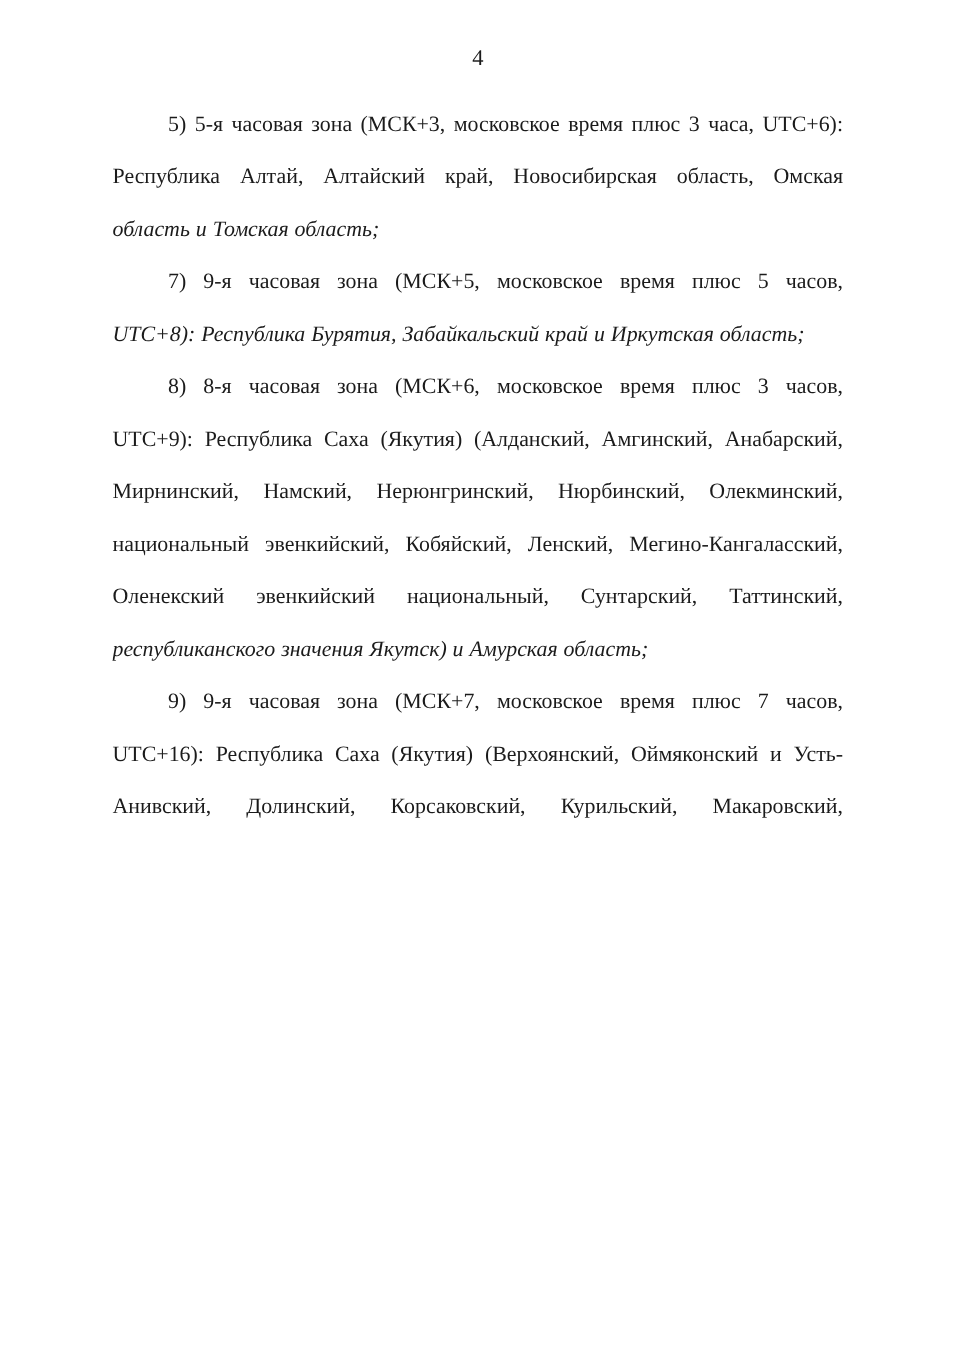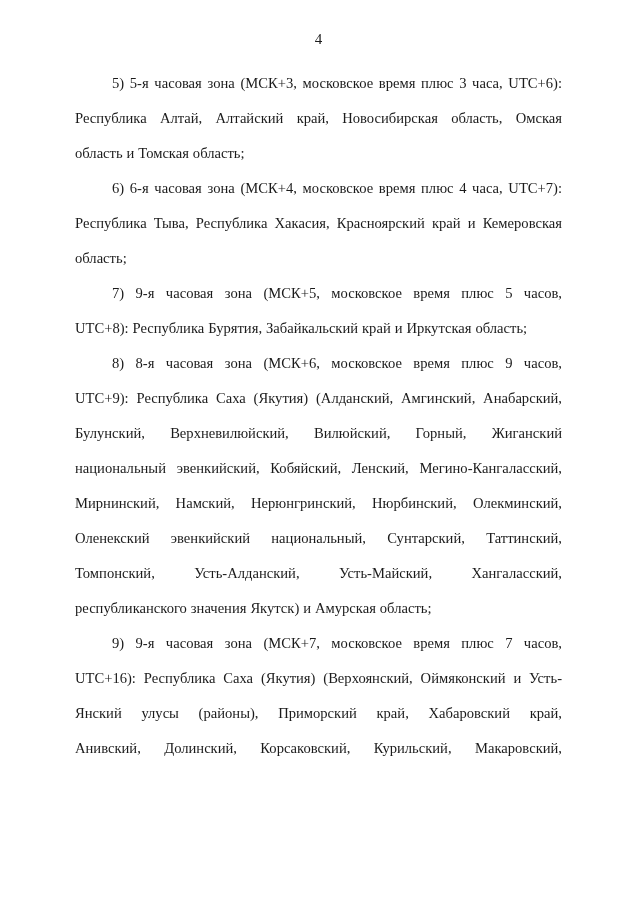--- a/index.html
+++ b/index.html
@@ -41,52 +41,45 @@
     text-align: justify;
     text-align-last: justify;
     overflow: hidden;
     word-spacing: 0.02em;
   }
   .line.first {
     text-indent: 37px;
   }
   .line.para-end {
     text-align-last: left;
+    font-style: italic;
   }
 </style>
 </head>
 <body>
 
 <div class="sheet">
   <div class="pagenum">4</div>
   <div class="content">
       <div class="paragraph">
         <div class="line first">5) 5-я часовая зона (МСК+3, московское время плюс 3 часа, UTC+6):</div>
         <div class="line">Республика Алтай, Алтайский край, Новосибирская область, Омская</div>
         <div class="line para-end">область и Томская область;</div>
       </div>
       <div class="paragraph">
-        <div class="line first">6) 6-я часовая зона (МСК+4, московское время плюс 4 часа, UTC+7):</div>
-        <div class="line">Республика Тыва, Республика Хакасия, Красноярский край и Кемеровская</div>
-        <div class="line para-end">область;</div>
-      </div>
-      <div class="paragraph">
         <div class="line first">7) 9-я часовая зона (МСК+5, московское время плюс 5 часов,</div>
         <div class="line para-end">UTC+8): Республика Бурятия, Забайкальский край и Иркутская область;</div>
       </div>
       <div class="paragraph">
-        <div class="line first">8) 8-я часовая зона (МСК+6, московское время плюс 9 часов,</div>
+        <div class="line first">8) 8-я часовая зона (МСК+6, московское время плюс 3 часов,</div>
         <div class="line">UTC+9): Республика Саха (Якутия) (Алданский, Амгинский, Анабарский,</div>
-        <div class="line">Булунский, Верхневилюйский, Вилюйский, Горный, Жиганский</div>
+        <div class="line">Мирнинский, Намский, Нерюнгринский, Нюрбинский, Олекминский,</div>
         <div class="line">национальный эвенкийский, Кобяйский, Ленский, Мегино-Кангаласский,</div>
-        <div class="line">Мирнинский, Намский, Нерюнгринский, Нюрбинский, Олекминский,</div>
         <div class="line">Оленекский эвенкийский национальный, Сунтарский, Таттинский,</div>
-        <div class="line">Томпонский, Усть-Алданский, Усть-Майский, Хангаласский,</div>
         <div class="line para-end">республиканского значения Якутск) и Амурская область;</div>
       </div>
       <div class="paragraph">
         <div class="line first">9) 9-я часовая зона (МСК+7, московское время плюс 7 часов,</div>
         <div class="line">UTC+16): Республика Саха (Якутия) (Верхоянский, Оймяконский и Усть-</div>
-        <div class="line">Янский улусы (районы), Приморский край, Хабаровский край,</div>
         <div class="line">Анивский, Долинский, Корсаковский, Курильский, Макаровский,</div>
       </div>
     </div>
 </div>
 
 </body></html>

